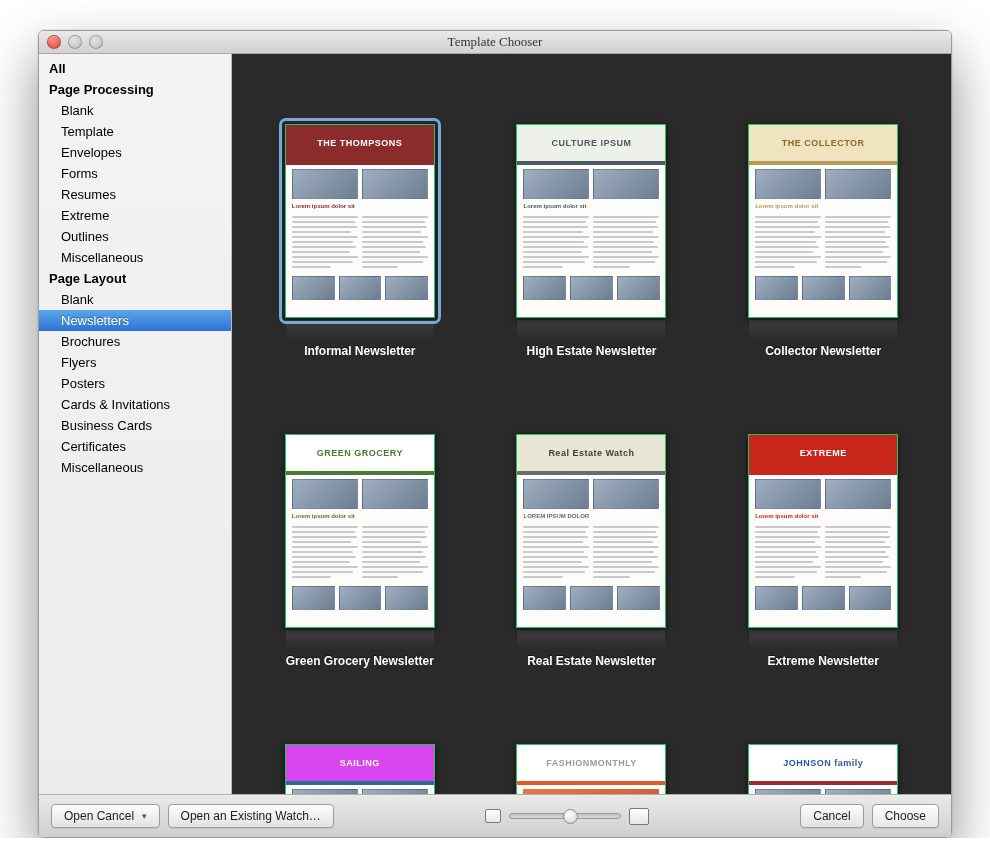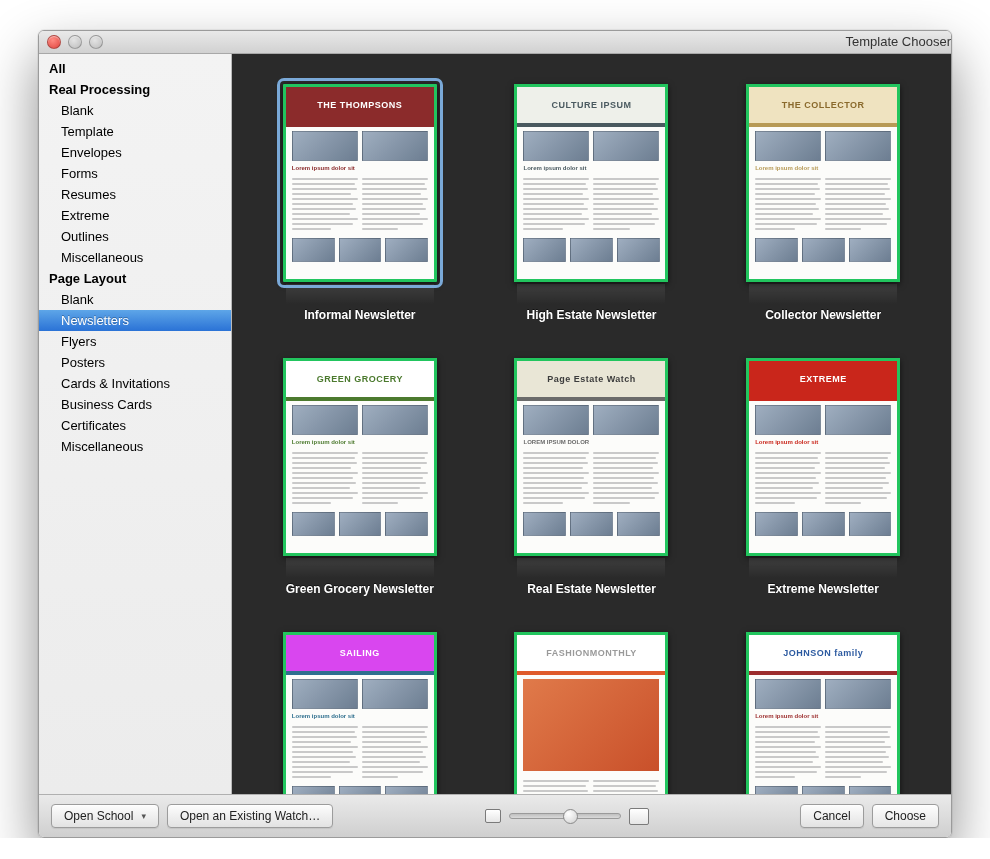--- a/index.html
+++ b/index.html
@@ -1,32 +1,32 @@
 <!DOCTYPE html>
 <html><head>
 <meta charset="utf-8">
 <style>
   html,body{margin:0;padding:0;background:#fff;font-family:"Lucida Grande","Helvetica Neue",Arial,sans-serif;font-size:13px;color:#000;}
   .window{width:912px;margin:30px auto 0;border:1px solid #9b9b9b;border-radius:6px;overflow:hidden;box-shadow:0 25px 55px rgba(0,0,0,.45),0 0 0 1px rgba(0,0,0,.05);}
-  .titlebar{height:22px;line-height:22px;position:relative;background:linear-gradient(#e9e9e9,#d1d1d1);border-bottom:1px solid #a8a8a8;text-align:right;font-size:13px;color:#333;}
+  .titlebar{height:22px;line-height:22px;position:relative;background:linear-gradient(#e9e9e9,#d1d1d1);border-bottom:1px solid #a8a8a8;text-align:center;font-size:13px;color:#333;font-family:Liberation Serif, serif;}
   .traffic{position:absolute;left:8px;top:4px;display:flex;gap:7px;}
   .tl{width:12px;height:12px;border-radius:50%;border:1px solid rgba(0,0,0,.25);box-shadow:inset 0 1px 1px rgba(255,255,255,.5);}
   .tl.red{background:radial-gradient(circle at 40% 35%,#ff8b82,#e0443e);}
   .tl.yel{background:radial-gradient(circle at 40% 35%,#e4e4e4,#bcbcbc);}
   .tl.grn{background:radial-gradient(circle at 40% 35%,#e4e4e4,#bcbcbc);}
   .body{display:flex;height:740px;}
   .sidebar{width:192px;background:linear-gradient(#f3f3f3,#ececec);border-right:1px solid #b9b9b9;overflow:auto;padding-top:4px;}
   .sb-row{padding:2px 10px 2px 10px;line-height:17px;white-space:nowrap;cursor:default;}
   .sb-row.group{font-weight:bold;}
   .sb-row.item{padding-left:22px;}
   .sb-row.selected{background:linear-gradient(#5ea6e8,#2a72d6);color:#fff;text-shadow:0 -1px 0 rgba(0,0,0,.3);}
   .content{flex:1;background:#2a2a2a;overflow:auto;}
   .grid{display:grid;grid-template-columns:repeat(3,1fr);gap:36px 48px;padding:30px 36px 24px;}
   .cell{display:flex;flex-direction:column;align-items:center;}
-  .thumb{width:148px;height:192px;background:#fcfcfa;border:3px solid #22c55e;box-shadow:0 2px 6px rgba(0,0,0,.6);position:relative;overflow:hidden;}
+  .thumb{width:148px;height:192px;background:#fcfcfa;border:1px solid #22c55e;box-shadow:0 2px 6px rgba(0,0,0,.6);position:relative;overflow:hidden;margin-top:40px;}
   .cell.selected .thumb{outline:3px solid #7aa9d8;outline-offset:3px;border-radius:1px;}
   .refl{width:148px;height:20px;margin-top:2px;background:linear-gradient(rgba(255,255,255,.10),rgba(255,255,255,0));pointer-events:none;}
   .cap{margin-top:4px;color:#fff;font-weight:bold;font-size:12px;text-shadow:0 -1px 0 rgba(0,0,0,.6);}
   
   .hdr{height:36px;display:flex;align-items:center;justify-content:center;font-size:9px;font-weight:bold;color:#fff;letter-spacing:.5px;}
   .bar{height:4px;}
   .cols{display:flex;gap:4px;padding:5px 6px;}
   .col{flex:1;}
   .lines .l{height:2px;background:#c9c9c9;margin-bottom:3px;border-radius:1px;}
   .phrow{display:flex;gap:4px;padding:4px 6px;}
@@ -52,32 +52,33 @@
       <div class="tl red"></div>
       <div class="tl yel"></div>
       <div class="tl grn"></div>
     </div>
     <span>Template Chooser</span>
   </div>
 
   <div class="body">
     <div class="sidebar" id="sidebar">
         <div class="sb-row group">All</div>
-        <div class="sb-row group">Real Processing</div>
+        <div class="sb-row group">Page Processing</div>
         <div class="sb-row item">Blank</div>
         <div class="sb-row item">Template</div>
         <div class="sb-row item">Envelopes</div>
         <div class="sb-row item">Forms</div>
         <div class="sb-row item">Resumes</div>
         <div class="sb-row item">Extreme</div>
         <div class="sb-row item">Outlines</div>
         <div class="sb-row item">Miscellaneous</div>
         <div class="sb-row group">Page Layout</div>
         <div class="sb-row item">Blank</div>
         <div class="sb-row item selected">Newsletters</div>
+        <div class="sb-row item">Brochures</div>
         <div class="sb-row item">Flyers</div>
         <div class="sb-row item">Posters</div>
         <div class="sb-row item">Cards &amp; Invitations</div>
         <div class="sb-row item">Business Cards</div>
         <div class="sb-row item">Certificates</div>
         <div class="sb-row item">Miscellaneous</div>
       </div>
     <div class="content">
       <div class="grid" id="grid">
           <div class="cell selected">
@@ -275,21 +276,21 @@
                 <div class="ph" style="height:22px"></div>
                 <div class="ph" style="height:22px"></div>
                 <div class="ph" style="height:22px"></div>
               </div>
             </div>
             <div class="refl"></div>
             <div class="cap">Green Grocery Newsletter</div>
           </div>
           <div class="cell">
             <div class="thumb">
-              <div class="hdr" style="background:#e9e6d6;color:#3c3c3c;">Page Estate Watch</div>
+              <div class="hdr" style="background:#e9e6d6;color:#3c3c3c;">Real Estate Watch</div>
               <div class="bar" style="background:#6b6b6b"></div>
               <div class="phrow">
                 <div class="ph"></div>
                 <div class="ph"></div>
               </div>
               <div style="padding:0 6px 2px;font-size:6px;color:#6b6b6b;font-weight:bold;">LOREM IPSUM DOLOR</div>
               <div class="cols">
                 <div class="col">
                   <div class="lines">
                     <div class="l" style="width:100%"></div>
@@ -502,21 +503,21 @@
                 <div class="ph" style="height:22px"></div>
               </div>
             </div>
           </div>
         </div>
     </div>
   </div>
 
   <div class="toolbar">
     <div class="btn">
-      <span>Open School</span>
+      <span>Open Cancel</span>
       <span class="tri">▾</span>
     </div>
     <div class="btn">
       <span>Open an Existing Watch…</span>
     </div>
     <div class="spacer"></div>
     <div class="slider-wrap">
       <div class="ic"></div>
       <div class="slider">
         <div class="knob"></div>

